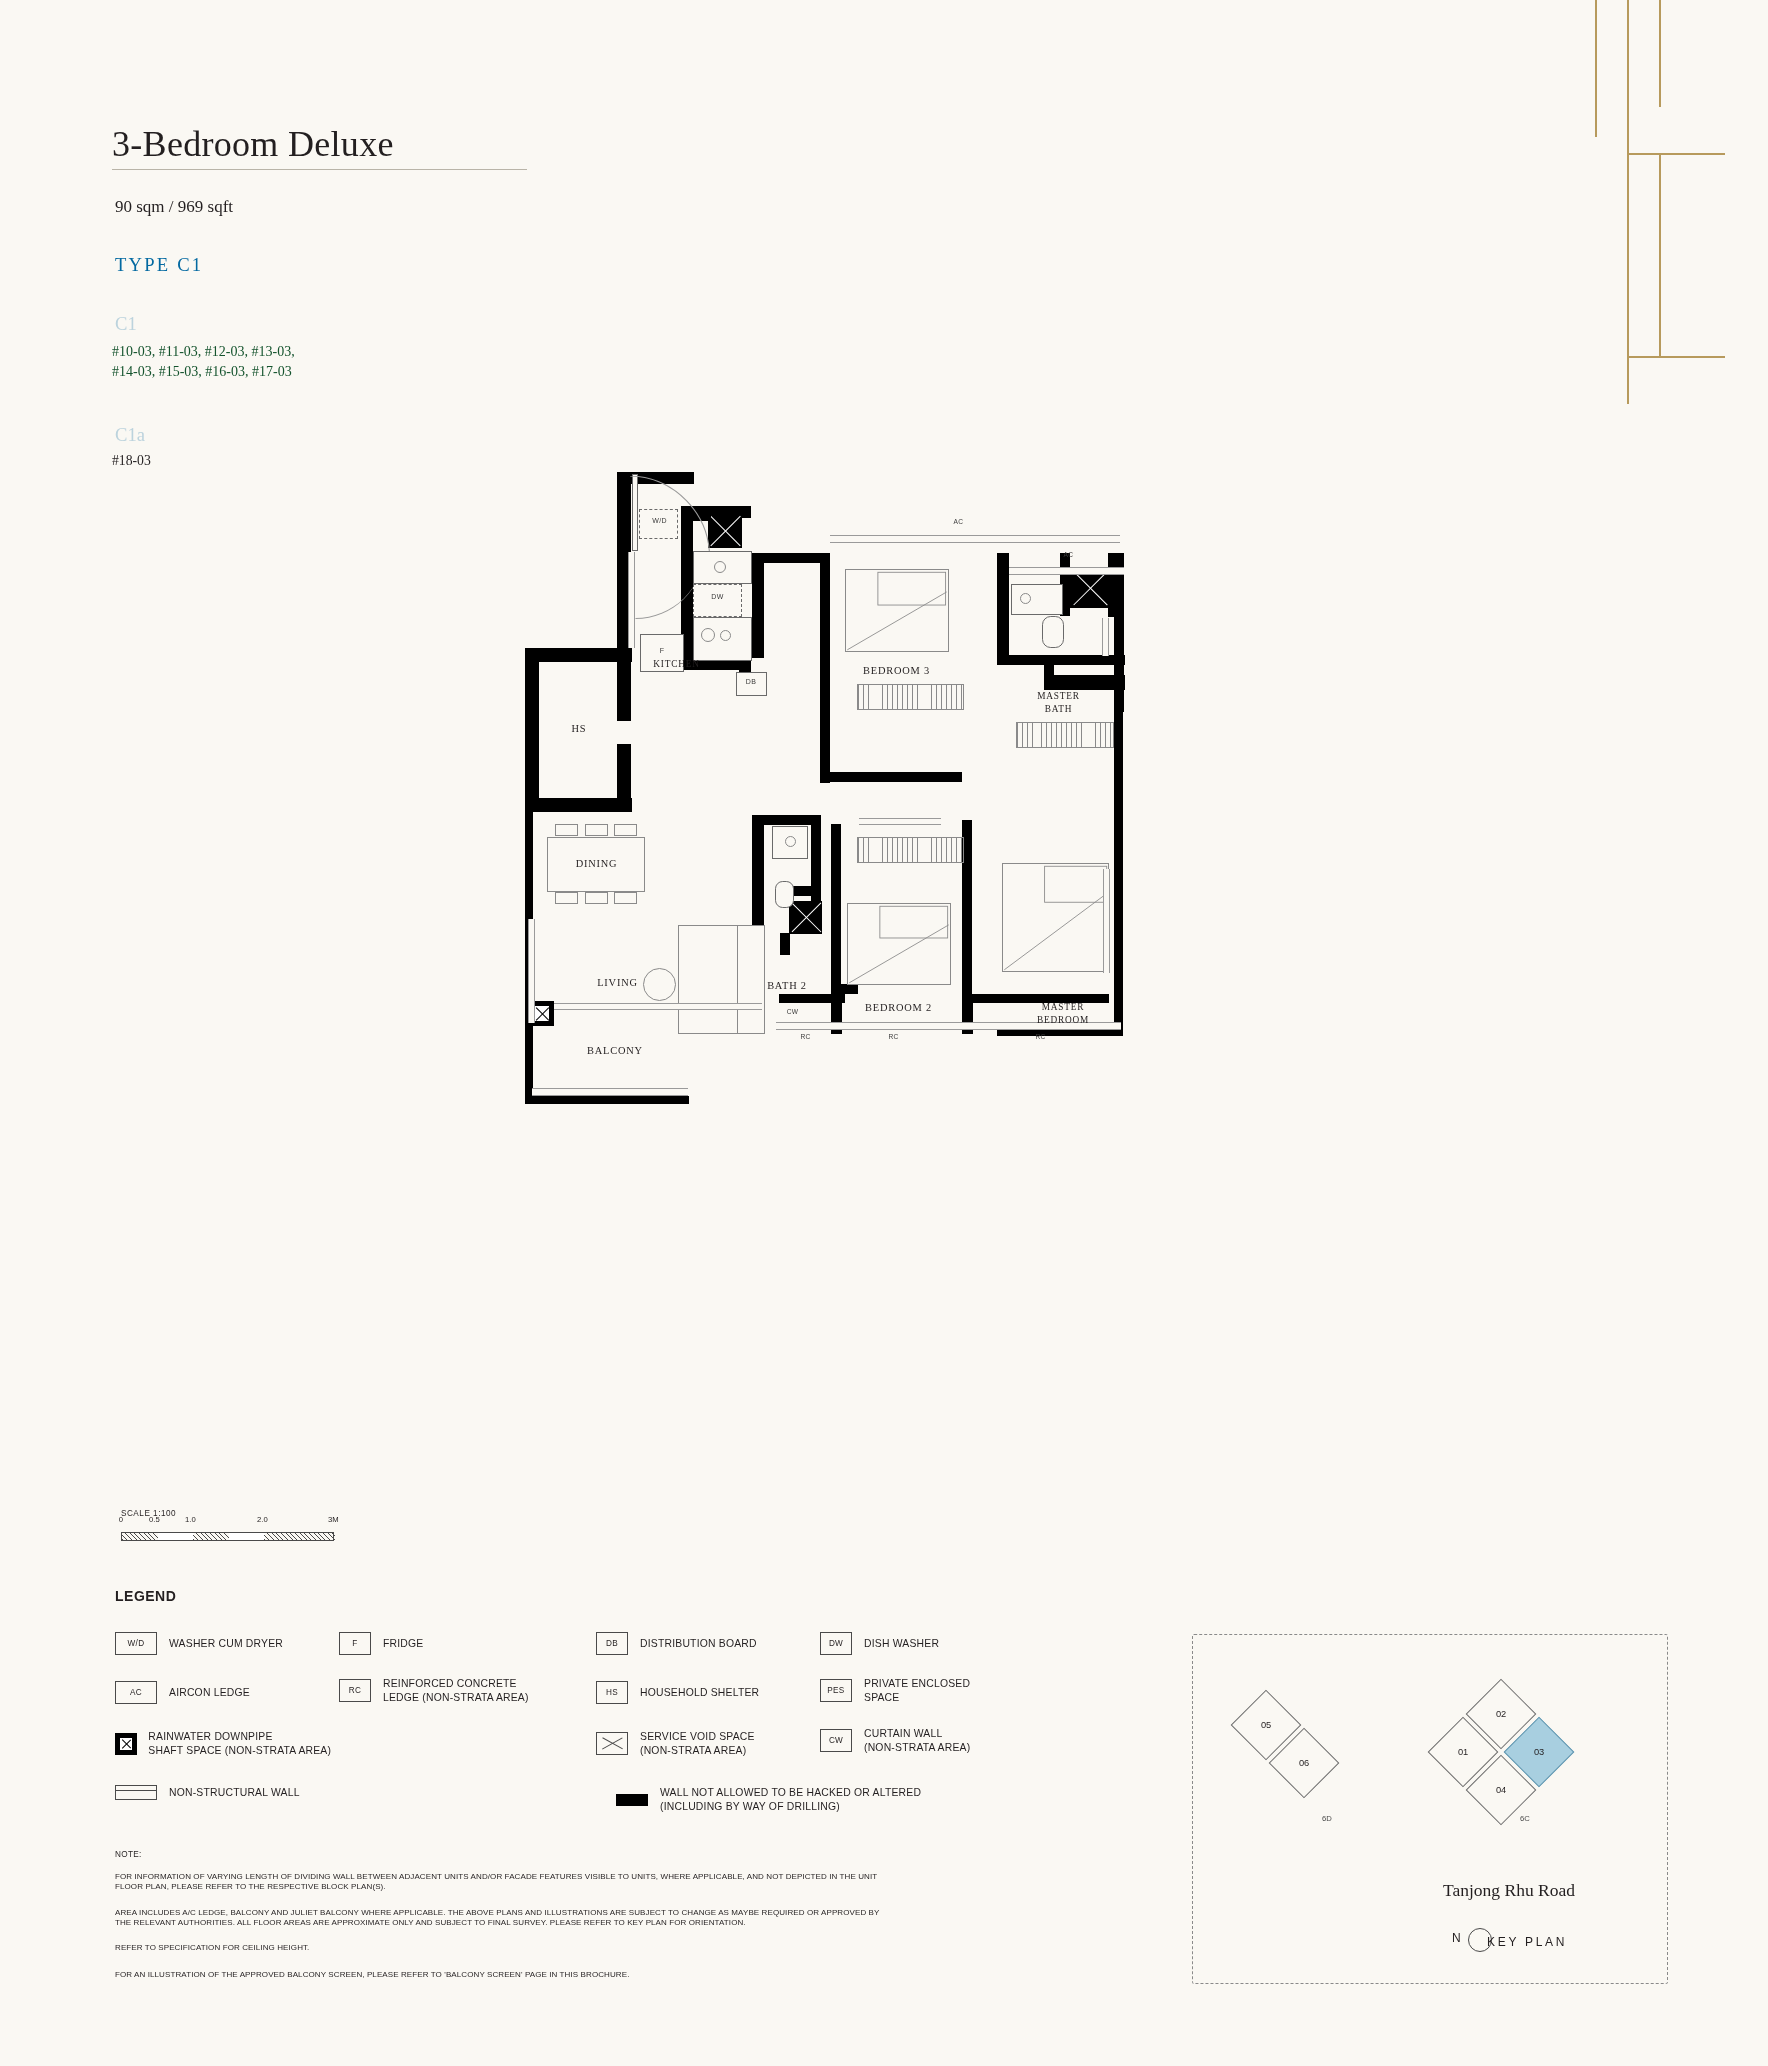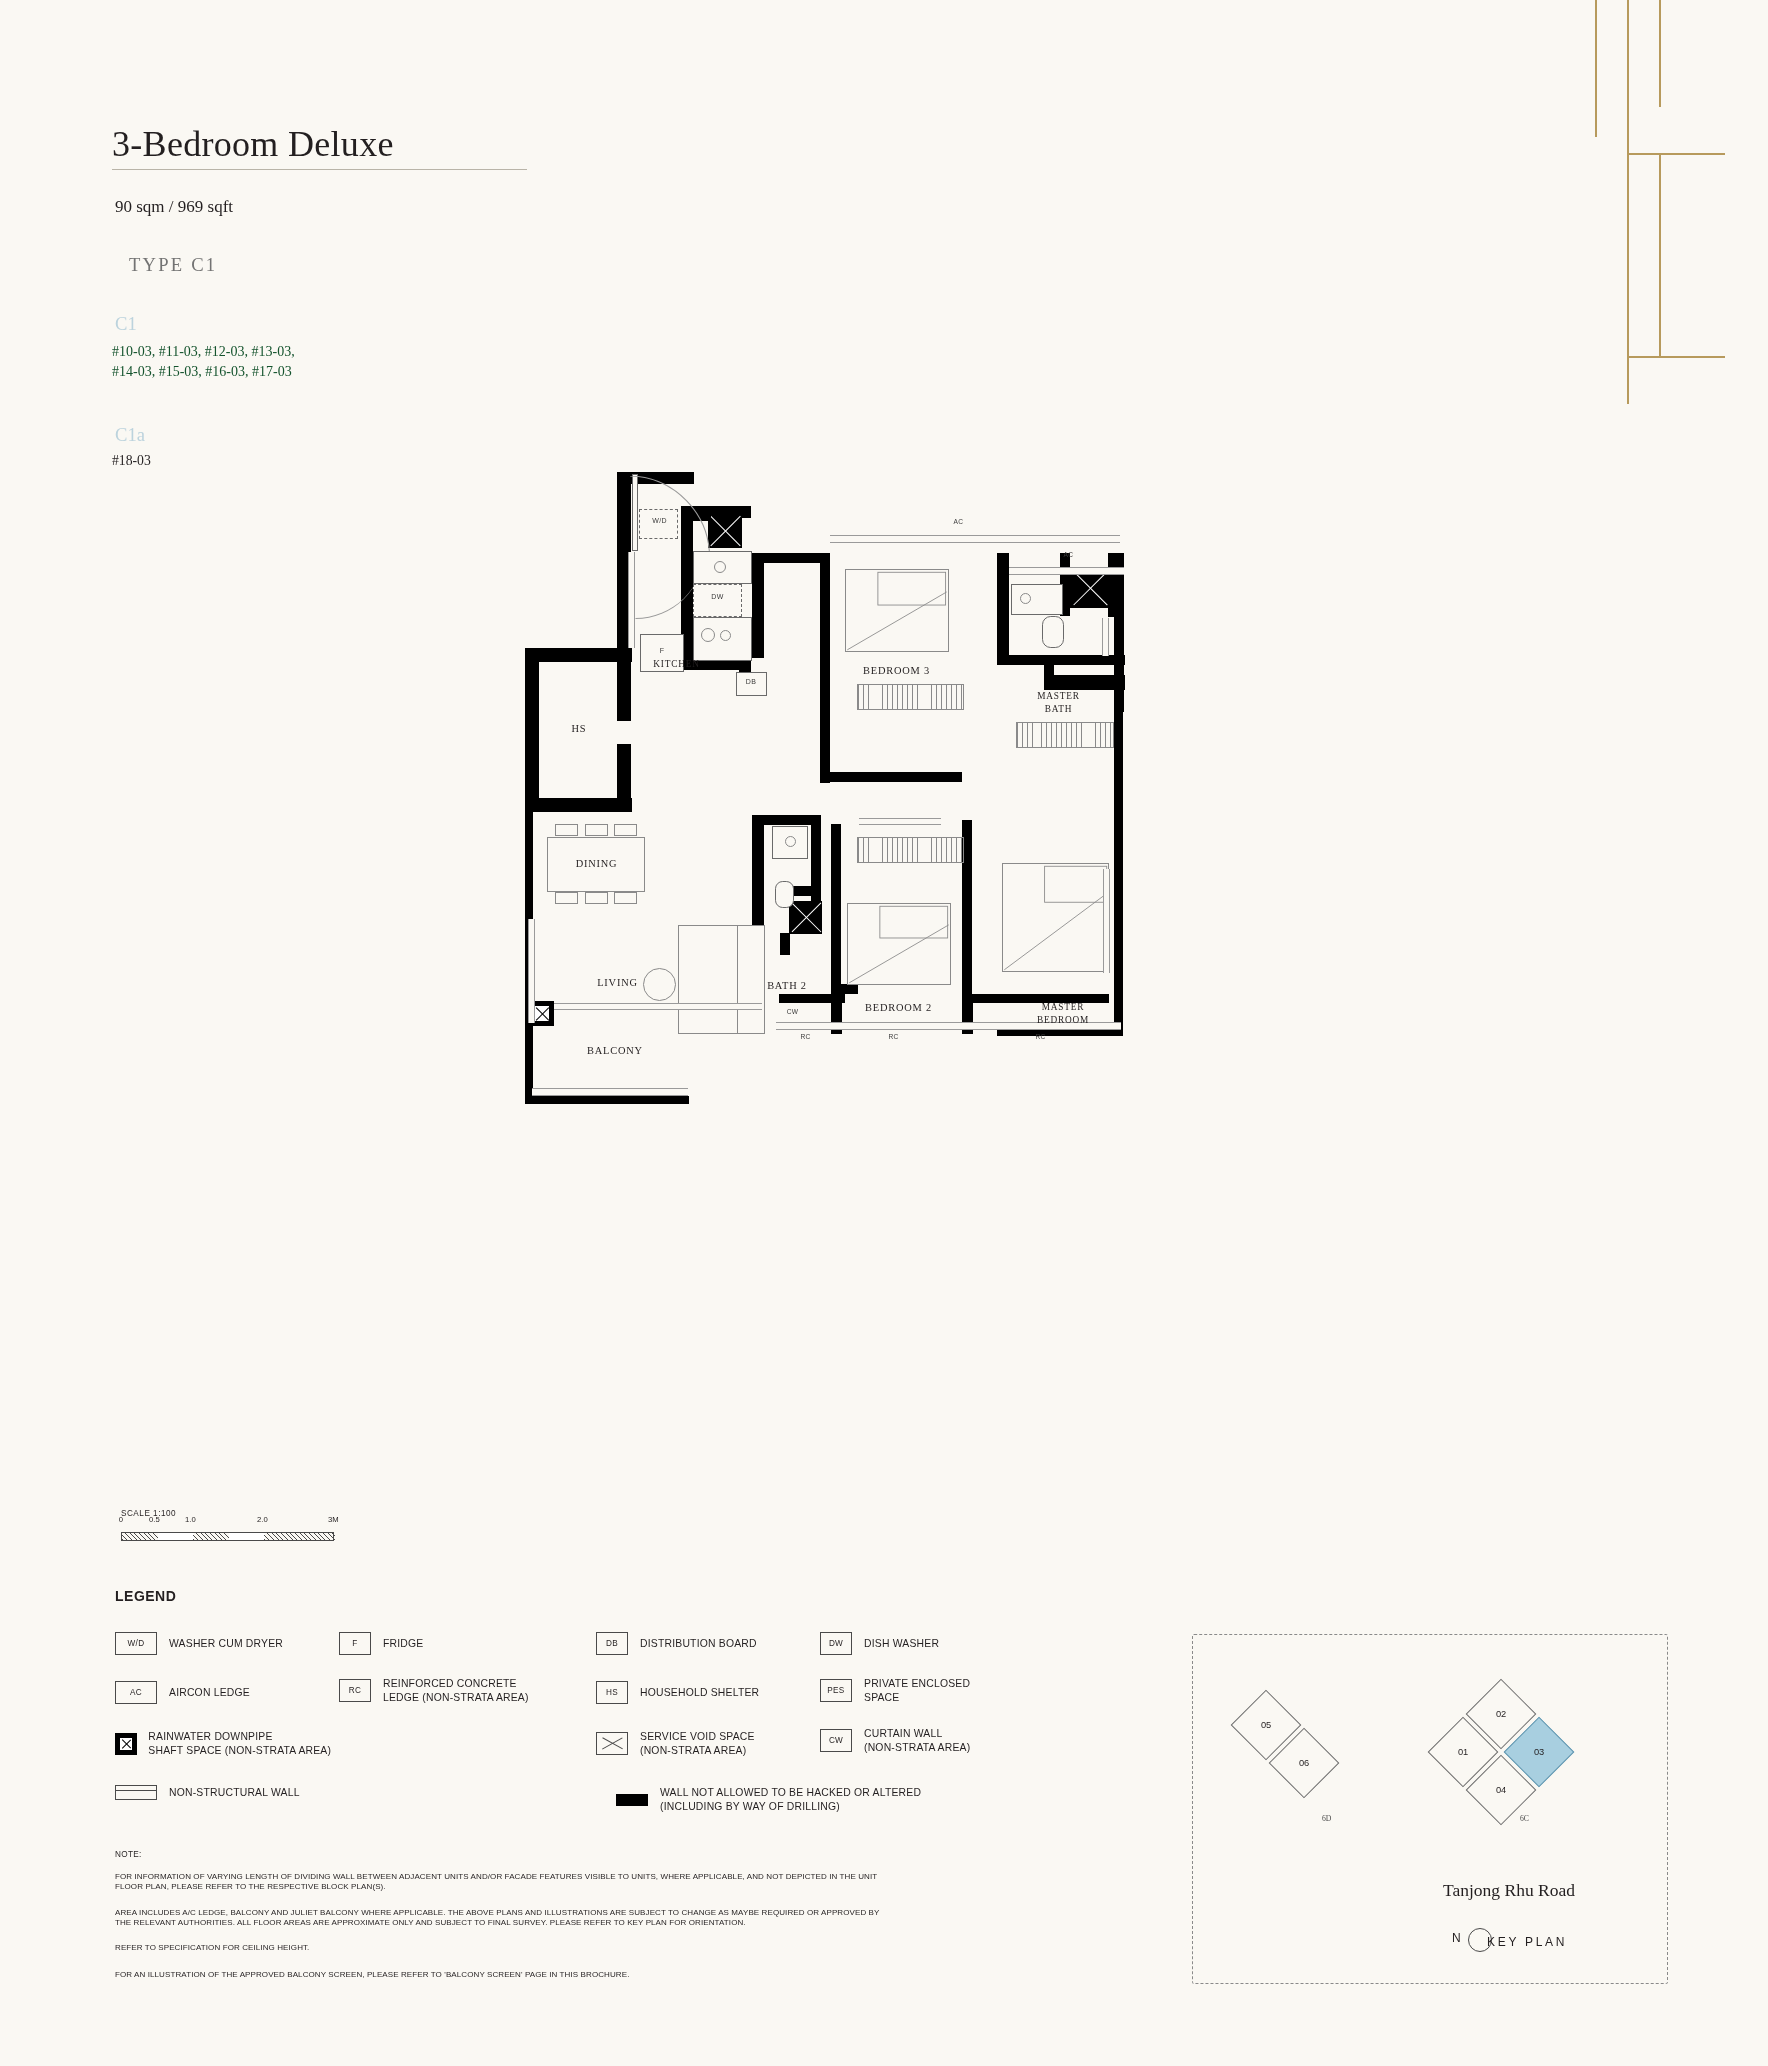--- a/index.html
+++ b/index.html
@@ -3,21 +3,21 @@
 <meta charset="utf-8">
 <style>
   html,body{margin:0;padding:0;background:#faf8f3;}
   body{width:1769px;height:2066px;position:relative;font-family:"Liberation Sans",sans-serif;color:#231f20;overflow:hidden;}
   .page{position:absolute;inset:0;background:#faf8f3;}
 
   
   .title{position:absolute;left:112px;top:123px;font-family:"Liberation Serif",serif;font-size:36px;letter-spacing:0.3px;color:#231f20;}
   .title-rule{position:absolute;left:112px;top:169px;width:415px;height:1.1px;background:#b9b4a8;}
   .subtitle{position:absolute;left:115px;top:197px;font-family:"Liberation Serif",serif;font-size:17px;color:#231f20;}
-  .type-label{position:absolute;left:129px;top:254px;font-family:"Liberation Serif",serif;font-size:18.6px;letter-spacing:2.2px;color:#737373;}
+  .type-label{position:absolute;left:115px;top:254px;font-family:"Liberation Serif",serif;font-size:18.6px;letter-spacing:2.2px;color:#0369a1;}
   .grp1-name{position:absolute;left:115px;top:313px;font-family:"Liberation Serif",serif;font-size:18.6px;color:#bcd3dd;}
   .grp1-units{position:absolute;left:112px;top:342px;font-family:"Liberation Serif",serif;font-size:14px;line-height:19.7px;color:#14532d;white-space:pre-line;}
   .grp2-name{position:absolute;left:115px;top:424px;font-family:"Liberation Serif",serif;font-size:18.6px;color:#bcd3dd;}
   .grp2-units{position:absolute;left:112px;top:453px;font-family:"Liberation Serif",serif;font-size:13.7px;color:#231f20;}
 
   
   .deco{position:absolute;background:#b79a5c;}
 
   
   #plan{position:absolute;left:448px;top:454px;width:929px;height:820px;}
@@ -73,21 +73,21 @@
   
   .note-h{position:absolute;left:115px;top:1850px;font-family:"Liberation Sans",sans-serif;font-size:8.2px;letter-spacing:0.3px;}
   .note-p{position:absolute;left:115px;font-family:"Liberation Sans",sans-serif;font-size:8px;line-height:10.4px;letter-spacing:0.1px;white-space:pre-line;}
 
   
   #keyplan{position:absolute;left:1192px;top:1634px;width:476px;height:350px;}
   .kp-outline{position:absolute;inset:0;border:0.8px dashed #8a8a8a;box-sizing:border-box;border-radius:2.2px;}
   .dia{position:absolute;border:0.8px solid #6a6a6a;box-sizing:border-box;background:#faf8f3;transform:rotate(45deg);display:flex;align-items:center;justify-content:center;}
   .dia span{transform:rotate(-45deg);font-family:"Liberation Sans",sans-serif;font-size:9.3px;color:#231f20;}
   .dia.hl{background:#a8cfe0;border-color:#5d93ad;}
-  .blk-lbl{position:absolute;font-family:Liberation Serif, serif;font-size:7.7px;color:#4a4a4a;}
+  .blk-lbl{position:absolute;font-family:Liberation Sans, sans-serif;font-size:7.7px;color:#4a4a4a;}
   .road{position:absolute;left:1443px;top:1880px;font-family:"Liberation Serif",serif;font-size:17.5px;color:#231f20;}
   .kp-caption{position:absolute;left:1487px;top:1935px;font-family:"Liberation Sans",sans-serif;font-size:12px;letter-spacing:2.7px;}
   .north{position:absolute;left:1468px;top:1928px;width:22px;height:22px;border:0.9px solid #4a4a4a;border-radius:50%;}
   .north-n{position:absolute;left:1452px;top:1931px;font-family:"Liberation Sans",sans-serif;font-size:12px;}
 </style>
 </head>
 <body>
 
 <div class="page">
 

